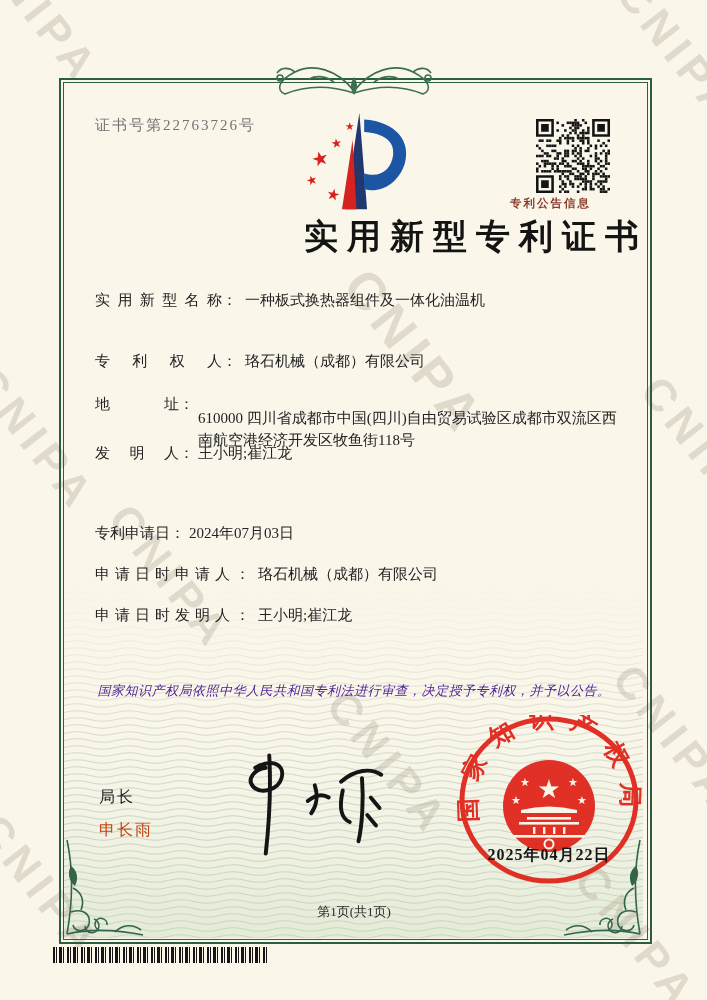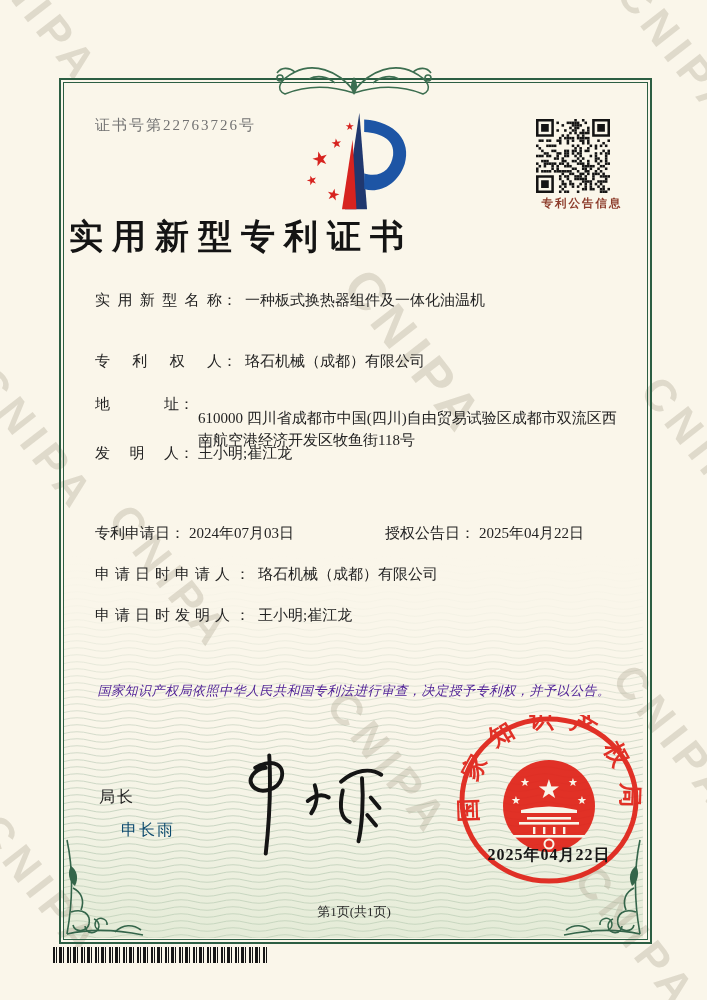--- a/index.html
+++ b/index.html
@@ -15,44 +15,44 @@
   .waves-cover{position:absolute;left:64px;top:555px;width:579px;height:383px;z-index:0;
       background:linear-gradient(180deg,#faf6ea 0%,rgba(250,246,234,0.92) 14%,rgba(250,246,234,0.35) 45%,rgba(222,234,214,0.25) 70%,rgba(206,224,196,0.5) 100%);}
   
   .frame{position:absolute;left:59px;top:78px;width:589px;height:862px;border:2.5px solid #2c5e43;z-index:2;}
   .frame-inner{position:absolute;left:2px;top:2px;right:2px;bottom:2px;border:1px solid #2c5e43;}
   .orn{position:absolute;z-index:3;}
   
   .cert-no{position:absolute;left:95px;top:116px;font-size:15px;letter-spacing:2px;color:#737373;z-index:3;}
   .logo{position:absolute;left:288px;top:110px;width:135px;height:104px;z-index:3;}
   .qr{position:absolute;left:536px;top:119px;width:74px;height:74px;z-index:3;}
-  .qr-label{position:absolute;left:532px;top:196px;width:100px;text-align:center;font-size:11.5px;
+  .qr-label{position:absolute;left:510px;top:196px;width:100px;font-size:11.5px;
       font-weight:bold;color:#8d3c2b;letter-spacing:2px;z-index:3;}
-  .title{position:absolute;left:60px;top:214px;width:588px;text-align:left;font-size:34px;font-weight:700;
+  .title{position:absolute;left:60px;top:214px;width:588px;text-align:right;font-size:34px;font-weight:700;
       letter-spacing:9px;padding-left:9px;box-sizing:border-box;color:#141414;z-index:3;}
   
   .frow{position:absolute;left:95px;width:530px;height:22px;font-size:15px;z-index:3;}
   .flabel{display:inline-block;text-align:justify;text-align-last:justify;vertical-align:top;}
   .w1{width:127px;}
   .w2{width:84px;}
   .w3{width:auto;text-align-last:auto;}
   .w4{width:auto;text-align-last:auto;letter-spacing:5px;}
   .fcolon{display:inline-block;vertical-align:top;}
   .fval{display:inline-block;vertical-align:top;margin-left:8px;}
   .fval.tight{margin-left:4px;}
   .fval.addr{width:420px;line-height:22px;margin-top:12px;}
   .col2{position:absolute;left:290px;top:0;white-space:nowrap;}
   
   .stmt{position:absolute;left:60px;width:588px;text-align:center;font-size:13px;font-style:italic;
       letter-spacing:0.5px;color:#4c1d95;white-space:nowrap;z-index:3;}
   
   .sig-title{position:absolute;left:99px;top:787px;font-family:"Liberation Sans","DejaVu Sans",sans-serif;
       font-size:16px;letter-spacing:2px;color:#1d1d1d;z-index:3;}
   .sig-name{position:absolute;left:99px;top:820px;font-family:"Liberation Sans","DejaVu Sans",sans-serif;
-      font-size:16px;letter-spacing:2px;color:#0c4a6e;z-index:3;margin-left:22px;}
+      font-size:16px;letter-spacing:2px;color:#c2410c;z-index:3;}
   .sig-hand{position:absolute;left:212px;top:752px;width:195px;height:105px;z-index:3;}
   
   .seal{position:absolute;left:456px;top:715px;width:186px;height:170px;z-index:4;opacity:0.94;}
   .seal-date{position:absolute;left:459px;top:845px;width:180px;text-align:center;font-size:16px;
       font-weight:600;color:#161616;z-index:5;letter-spacing:1px;}
   
   .page-no{position:absolute;left:60px;top:903px;width:588px;text-align:center;font-size:13px;color:#2b2b2b;z-index:3;}
   .barcode{position:absolute;left:53px;top:947px;width:214px;height:16px;z-index:3;
       background:repeating-linear-gradient(90deg,#161616 0 2px,#faf6ea 2px 3px,#161616 3px 4px,#faf6ea 4px 6.5px,#161616 6.5px 9.5px,#faf6ea 9.5px 10.5px,#161616 10.5px 11.5px,#faf6ea 11.5px 14px);}
 </style>
@@ -432,23 +432,20 @@
     <span class="flabel w2">地址</span><span class="fcolon">：</span><span class="fval addr tight">610000 四川省成都市中国(四川)自由贸易试验区成都市双流区西南航空港经济开发区牧鱼街118号</span>
   </div>
 
   <div class="frow" style="top:444px;">
     <span class="flabel w2">发明人</span><span class="fcolon">：</span><span class="fval tight">王小明;崔江龙</span>
   </div>
 
 
   <div class="frow" style="top:524px;">
     <span class="flabel w3">专利申请日</span><span class="fcolon">：</span><span class="fval tight">2024年07月03日</span>
-    <span class="col2">
-      <span>授权公告日</span><span>：</span><span class="fval tight">2025年04月22日</span>
-    </span>
   </div>
 
   <div class="frow" style="top:565px;">
     <span class="flabel w4">申请日时申请人</span><span class="fcolon">：</span><span class="fval">珞石机械（成都）有限公司</span>
   </div>
 
   <div class="frow" style="top:606px;">
     <span class="flabel w4">申请日时发明人</span><span class="fcolon">：</span><span class="fval">王小明;崔江龙</span>
   </div>
 

